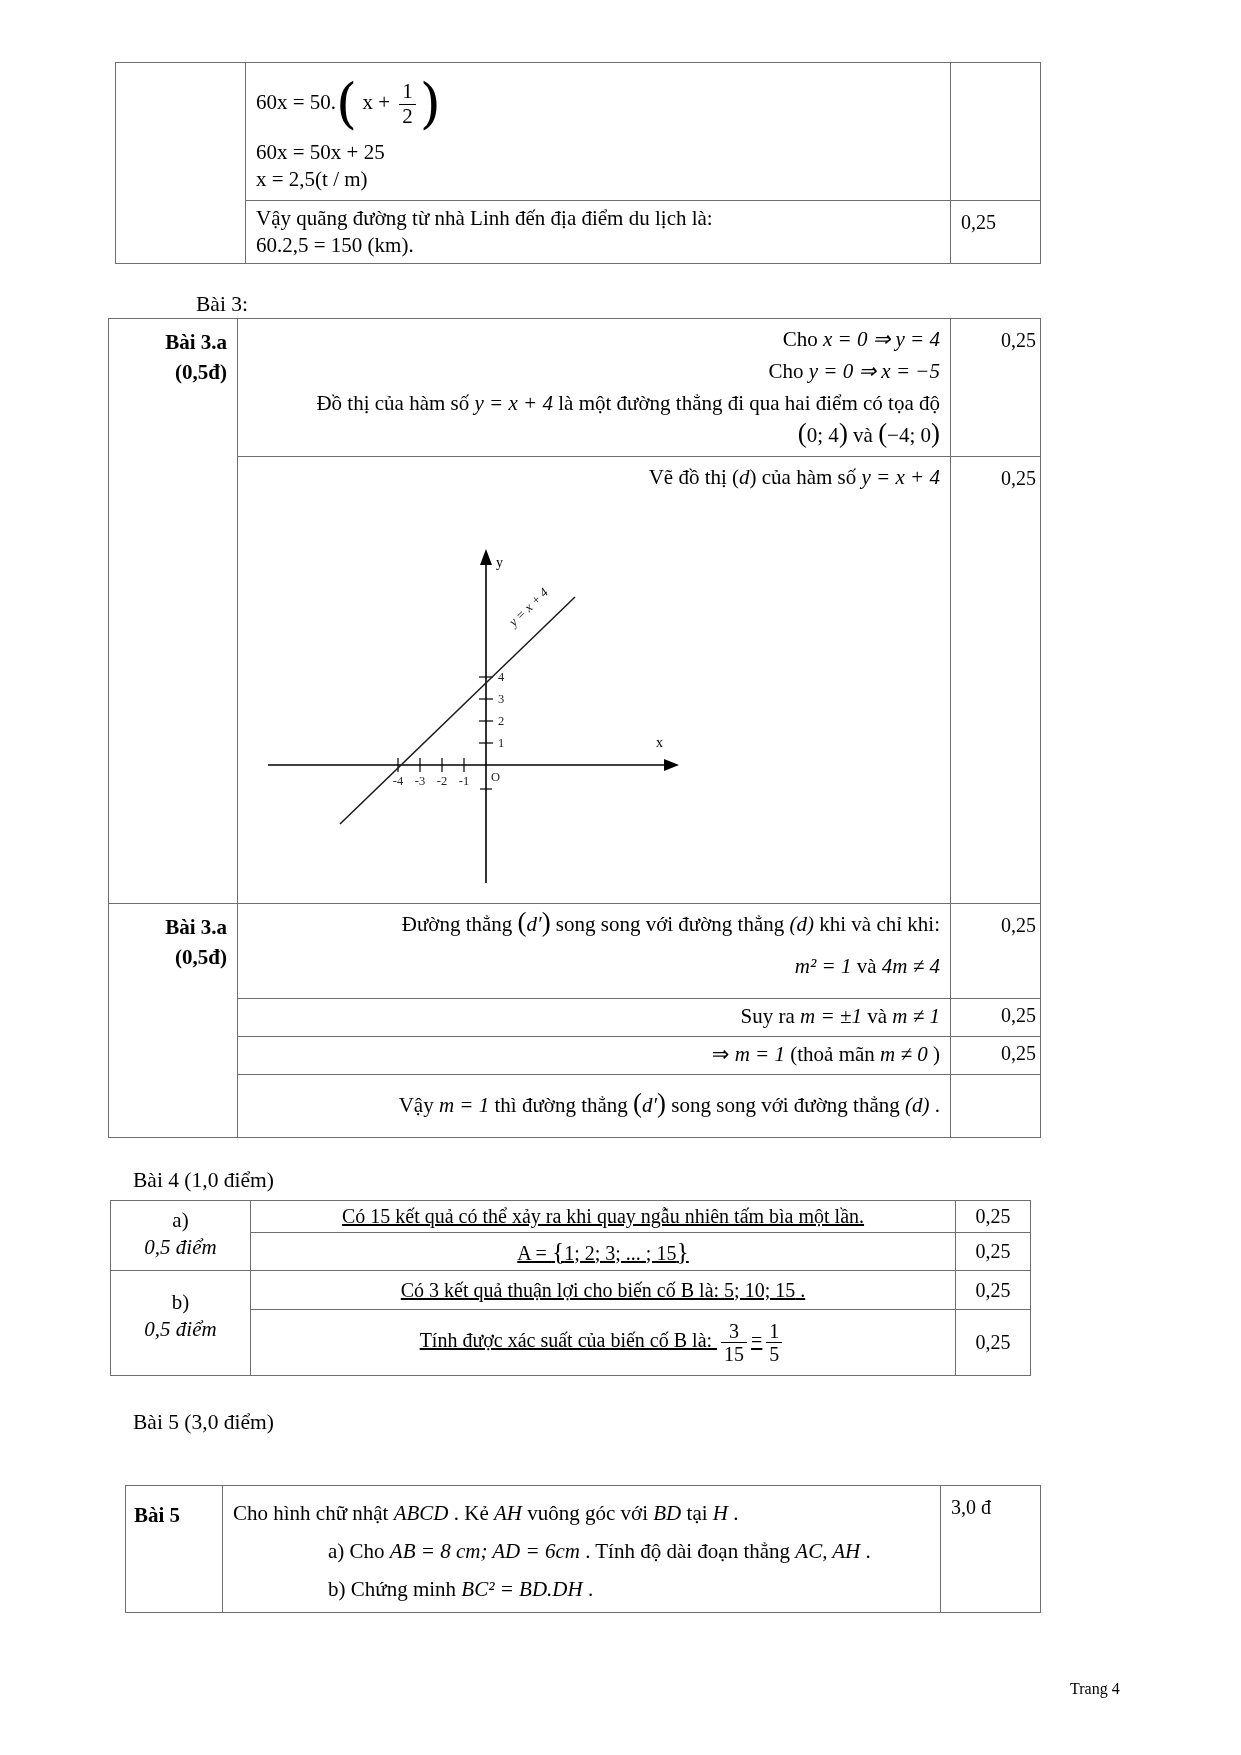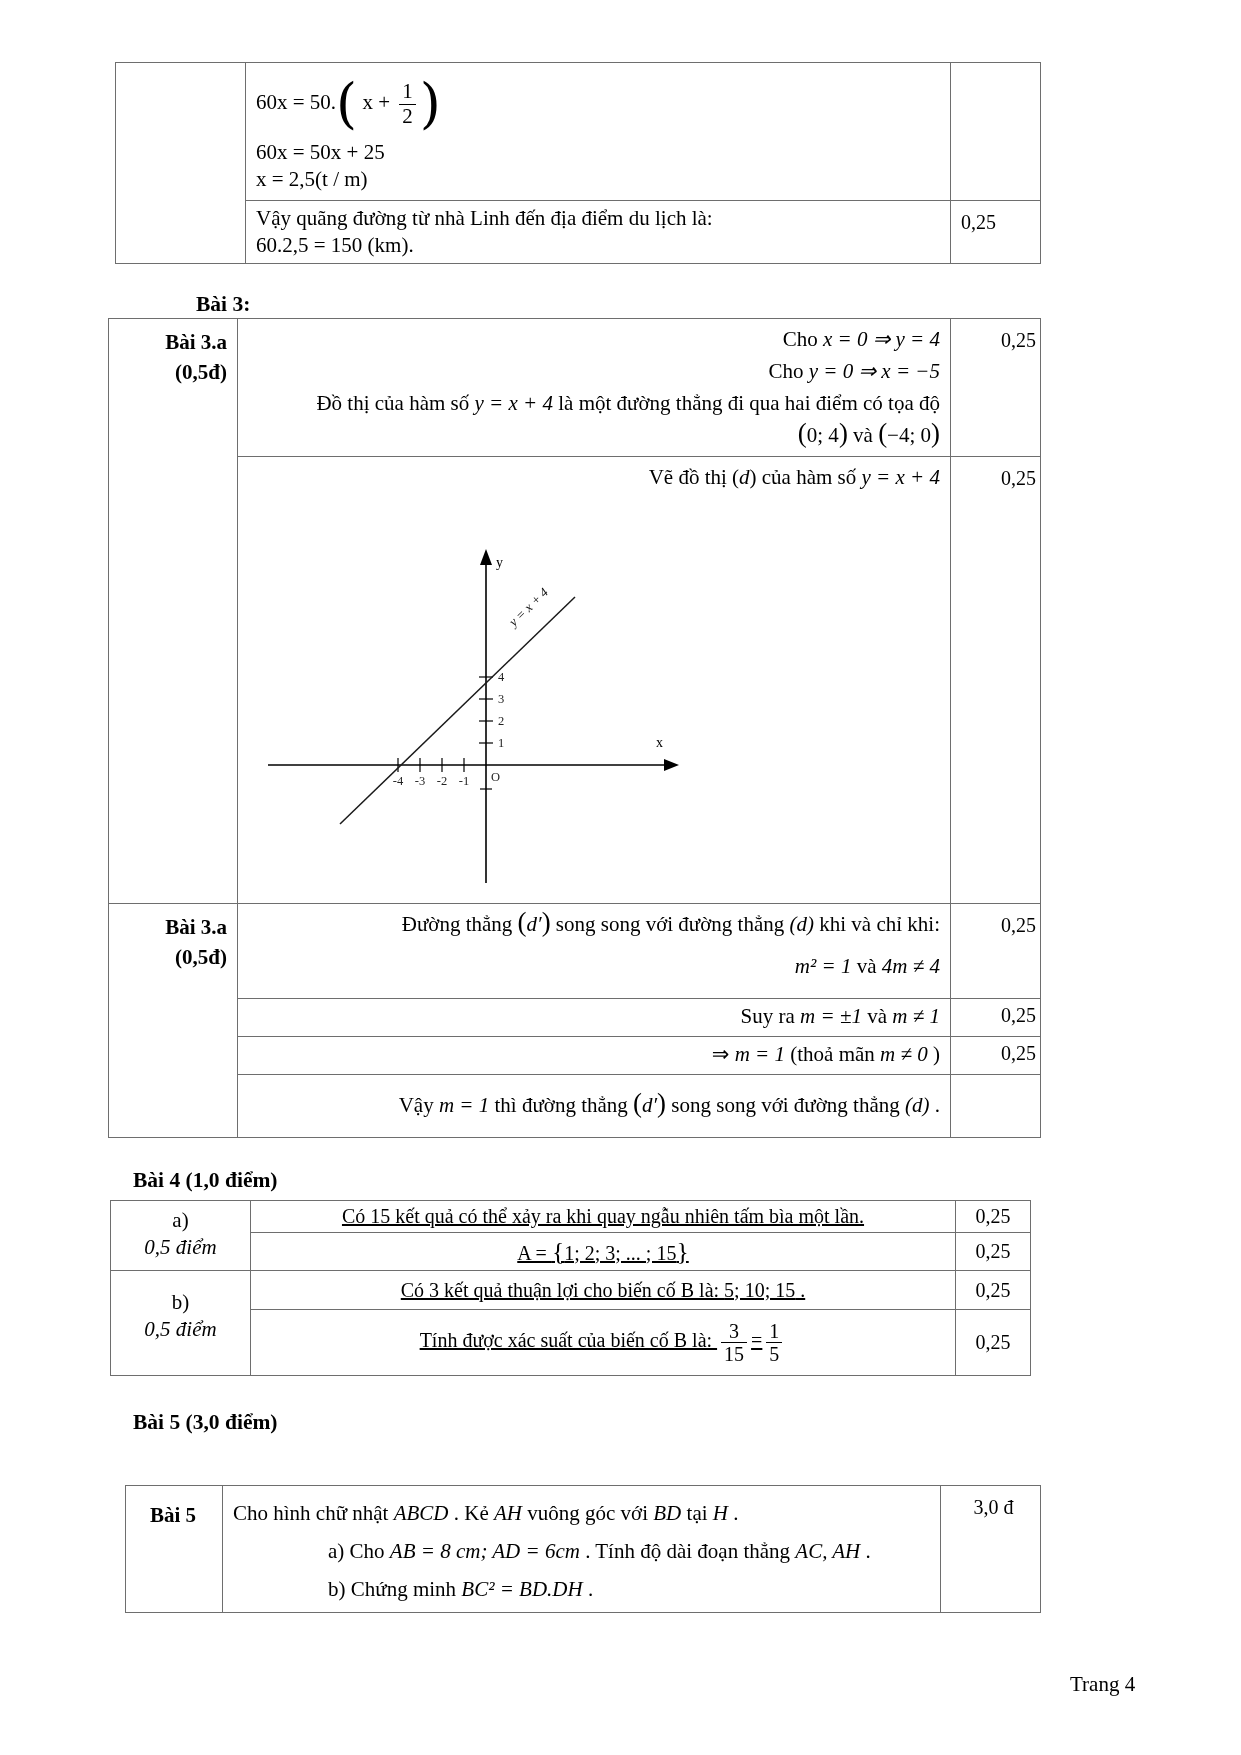--- a/index.html
+++ b/index.html
@@ -4,40 +4,40 @@
 <style>
   * { margin:0; padding:0; box-sizing:border-box; }
   html,body { background:#ffffff; }
   body {
     width:1241px; height:1755px; position:relative;
     font-family:"Liberation Serif", serif; color:#000;
   }
   .abs { position:absolute; }
   table { border-collapse:collapse; table-layout:fixed; }
   td { border:1px solid #6e6e6e; vertical-align:top; font-size:21px; padding:4px 10px; }
-  .heading { font-weight:bold; font-size:21.5px; }
+  .heading { font-weight:normal; font-size:21.5px; }
   .mi { font-style:italic;margin-top:16px; }
   .bp { font-size:1.28em; line-height:1; }
   .score-cell { padding:10px 4px 4px 10px; font-size:20px; }
   .score-mid { vertical-align:middle; text-align:center; padding:2px; font-size:20px; }
   .line { line-height:32px; }
   .line-sm { line-height:27px; }
   .frac { display:inline-block; vertical-align:middle; text-align:center; line-height:1.12; margin:0 4px; }
   .frac .den { display:block; border-top:1.4px solid #000; padding:0 3px; }
   .frac .num { display:block; padding:0 3px; }
   .bigp { font-size:54px; font-weight:300; line-height:0; vertical-align:middle; font-family:"DejaVu Serif", serif; }
   .eqline1 { line-height:70px; height:72px; white-space:nowrap; }
   .labelcell { font-weight:bold; padding-top:8px; padding-left:8px; line-height:30px; }
-  .center { text-align:center; }
+  .center { }
   .b4label { text-align:center; line-height:27px; padding-top:6px; }
   .b4label .pts { font-style:italic; }
   .b4content { vertical-align:middle; text-align:center; font-size:20px; padding:2px 21px;text-decoration:underline; }
   .b5content .line { line-height:38px; }
   .b5indent { padding-left:95px; }
-  .footer { font-size:21px; }
+  .footer { font-size:16px;margin-top:8px; }
   
   .graph { display:block; margin-top:4px; }
   .ax { stroke:#000; stroke-width:1.6; }
   .axf { fill:#000; }
   .tick { stroke:#000; stroke-width:1.2; }
   .axl { font-family:"Liberation Serif", serif; font-size:14px; fill:#000; }
   .tkl { font-family:"Liberation Serif", serif; font-size:12.5px; fill:#222; }
   .fline { stroke:#1a1a1a; stroke-width:1.5; }
   .flabel { font-family:"Liberation Serif", serif; font-size:13px; font-style:italic; fill:#111; }
 </style>

